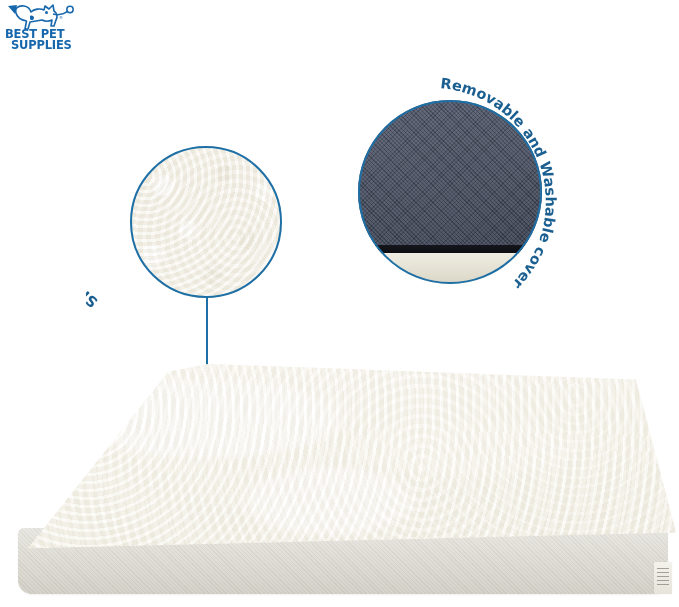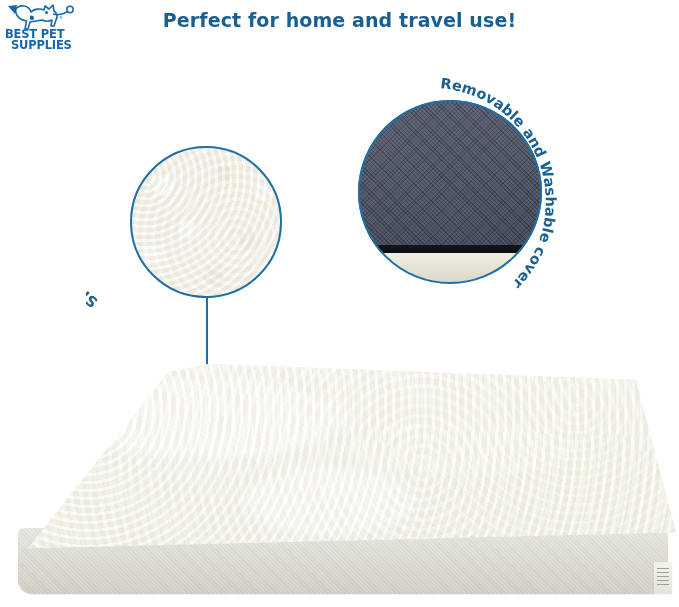--- a/index.html
+++ b/index.html
@@ -247,21 +247,20 @@
       <path d="M49 12 C56 14, 60 12, 64 9" fill="none" stroke="#1667ad" stroke-width="1.5"></path>
       <circle cx="66" cy="7.5" r="3.2" fill="none" stroke="#1667ad" stroke-width="1.5"></circle>
       <text x="55" y="17" font-size="4" fill="#1667ad" font-family="DejaVu Sans, sans-serif">®</text>
     </svg>
     <div class="logo-text">
       <span>BEST PET</span>
       <span class="l2">SUPPLIES</span>
     </div>
   </div>
 
-  <div class="headline">Perfect for home and travel use!</div>
 
   <div class="callout" id="callout-fleece">
     <div class="fleece-noise"></div>
   </div>
   <div class="callout-ring" style="left:130px; top:146px; width:152px; height:152px;"></div>
 
   <svg class="curve-label" style="left:86px; top:108px; width:210px; height:210px;" viewBox="0 0 210 210">
     <defs>
       <path id="arcFleece" d="M 18 196 A 91 91 0 0 1 130 22" fill="none"></path>
     </defs>

